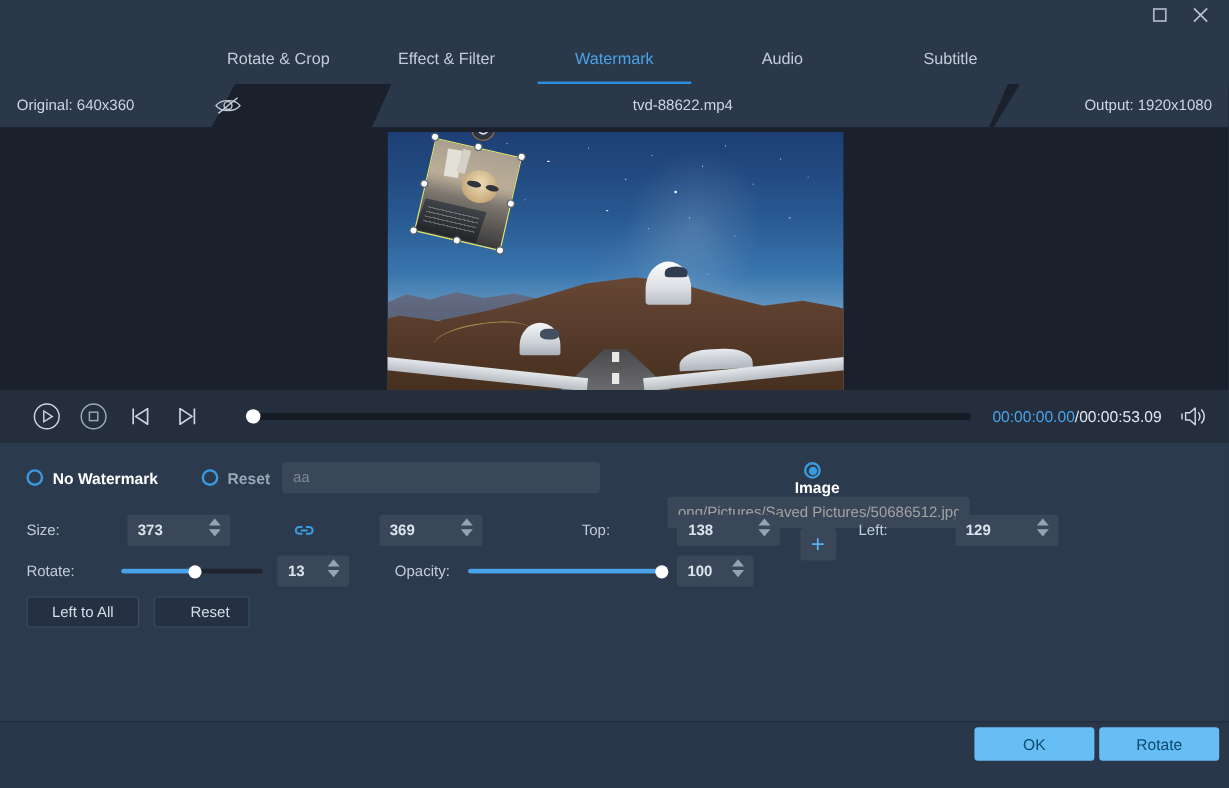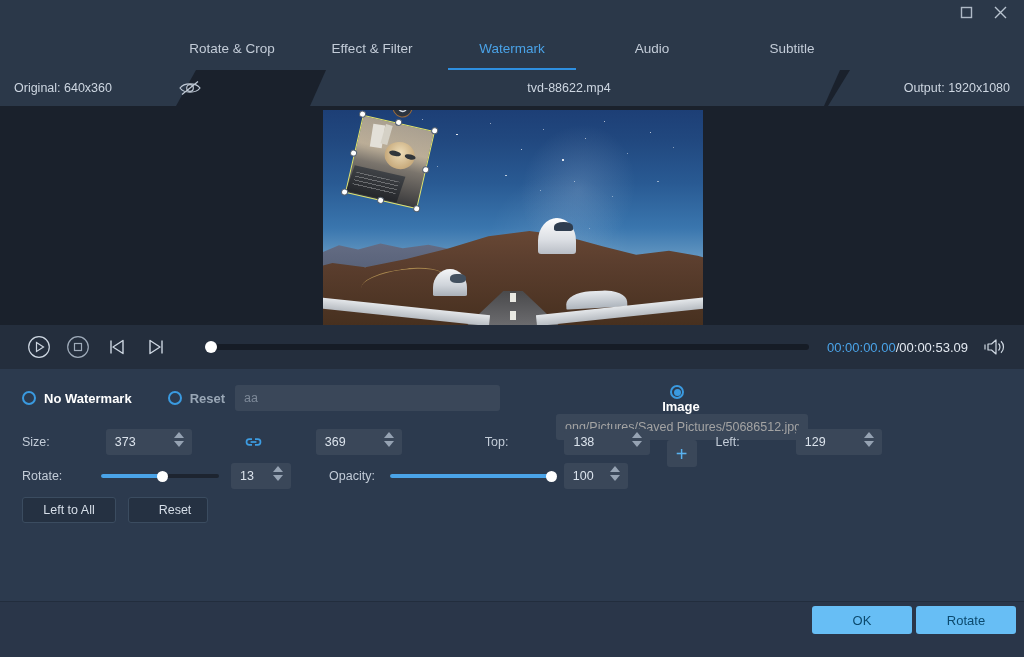--- a/index.html
+++ b/index.html
@@ -287,21 +287,21 @@
   .row4 { left: 22px; top: 128px; }
   .fld-label { font-size: 12.5px; color: #c3ccd8; margin-right: 9px; }
   .spin {
     position: relative; width: 86px; height: 26px;
     background: #3a4759; border-radius: 3px;
     display: flex; align-items: center;
   }
   .spin input {
     width: 58px; height: 40px; background: transparent; border: none;
     color: #dbe3ec; font-size: 12.5px; padding-left: 9px;
-    font-family: "Liberation Sans", sans-serif; outline: none;
+    font-family: "Liberation Sans", sans-serif; outline: none; font-weight: bold;
   }
   .spin .arrows {
     position: absolute; right: 8px; top: 3px;
     display: flex; flex-direction: column; gap: 3px; cursor: default;
   }
   .arrow-up, .arrow-dn { width: 0; height: 0; border-left: 5px solid transparent; border-right: 5px solid transparent; }
   .arrow-up { border-bottom: 6px solid #96a3b3; }
   .arrow-dn { border-top: 6px solid #96a3b3; }
   .linkbtn { width: 22px; margin: 0 4px; display: flex; align-items: center; justify-content: center; cursor: default; }
 

